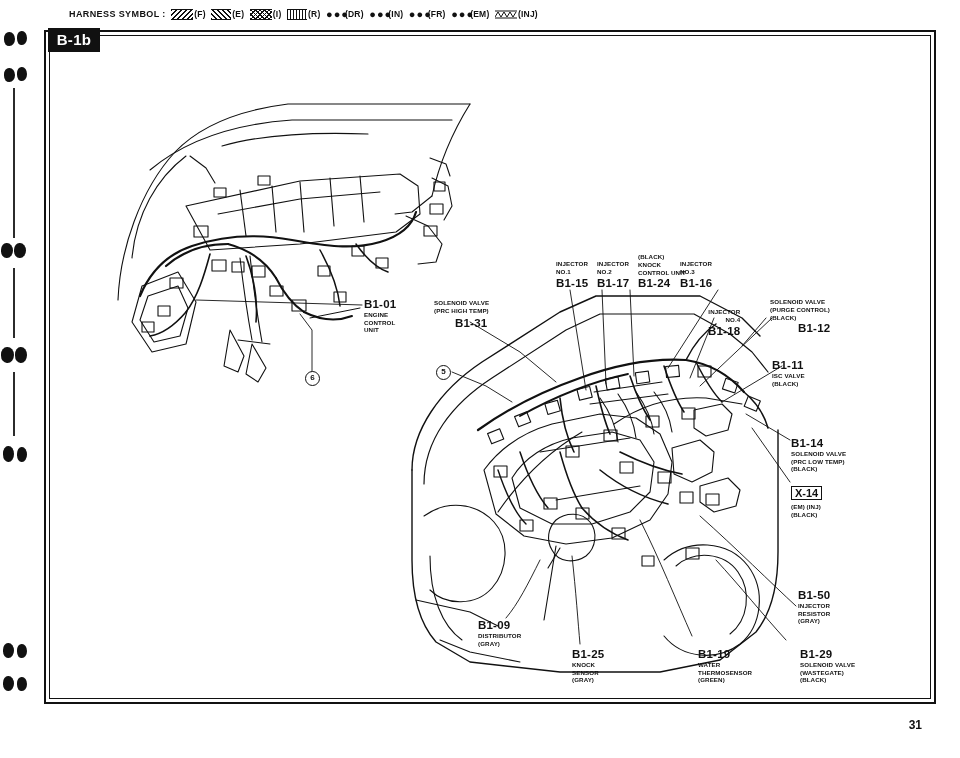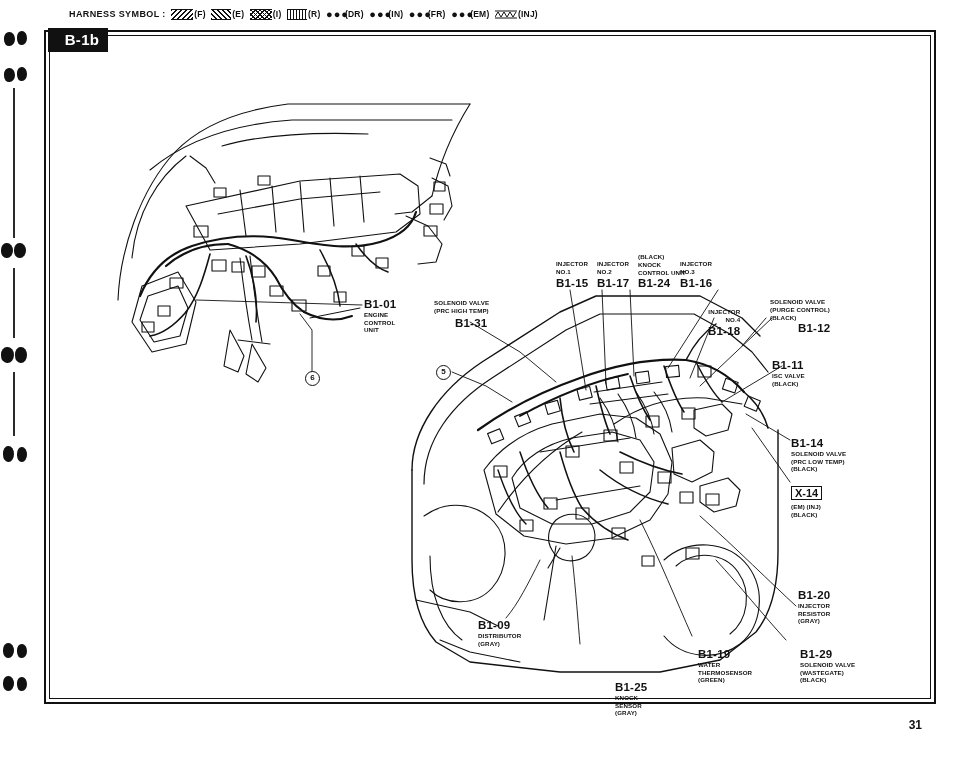--- a/index.html
+++ b/index.html
@@ -91,21 +91,20 @@
     left: 48px; top: 28px;
     width: 52px; height: 24px;
     background: #111;
     color: #fff;
     font-size: 15px;
     font-weight: bold;
     line-height: 24px;
     text-align: center;
     letter-spacing: .3px;
     z-index: 6;
-    padding-left: 8px;
   }
   
   .lbl {
     position: absolute;
     color: #111;
     line-height: 1.12;
     white-space: nowrap;
   }
   .lbl .code {
     font-size: 11.5px;
@@ -426,35 +425,35 @@
     <div class="code">B1-14</div>
     <div class="desc">SOLENOID VALVE<br>(PRC LOW TEMP)<br>(BLACK)</div>
   </div>
 
   <div class="lbl" style="left:791px; top:483px;">
     <div class="boxed">X-14</div>
     <div class="desc" style="margin-top:2px;">(EM) (INJ)<br>(BLACK)</div>
   </div>
 
   <div class="lbl" style="left:798px; top:589px;">
-    <div class="code">B1-20</div>
+    <div class="code">B1-50</div>
     <div class="desc">INJECTOR<br>RESISTOR<br>(GRAY)</div>
   </div>
 
   <div class="lbl" style="left:800px; top:648px;">
     <div class="code">B1-29</div>
     <div class="desc">SOLENOID VALVE<br>(WASTEGATE)<br>(BLACK)</div>
   </div>
 
   <div class="lbl" style="left:698px; top:648px;">
     <div class="code">B1-19</div>
     <div class="desc">WATER<br>THERMOSENSOR<br>(GREEN)</div>
   </div>
 
-  <div class="lbl" style="left:615px; top:648px;margin-top:33px;">
+  <div class="lbl" style="left:572px; top:648px;">
     <div class="code">B1-25</div>
     <div class="desc">KNOCK<br>SENSOR<br>(GRAY)</div>
   </div>
 
   <div class="lbl" style="left:478px; top:619px;">
     <div class="code">B1-09</div>
     <div class="desc">DISTRIBUTOR<br>(GRAY)</div>
   </div>
 
   <div class="circnum" style="left:305px; top:371px;">6</div>

